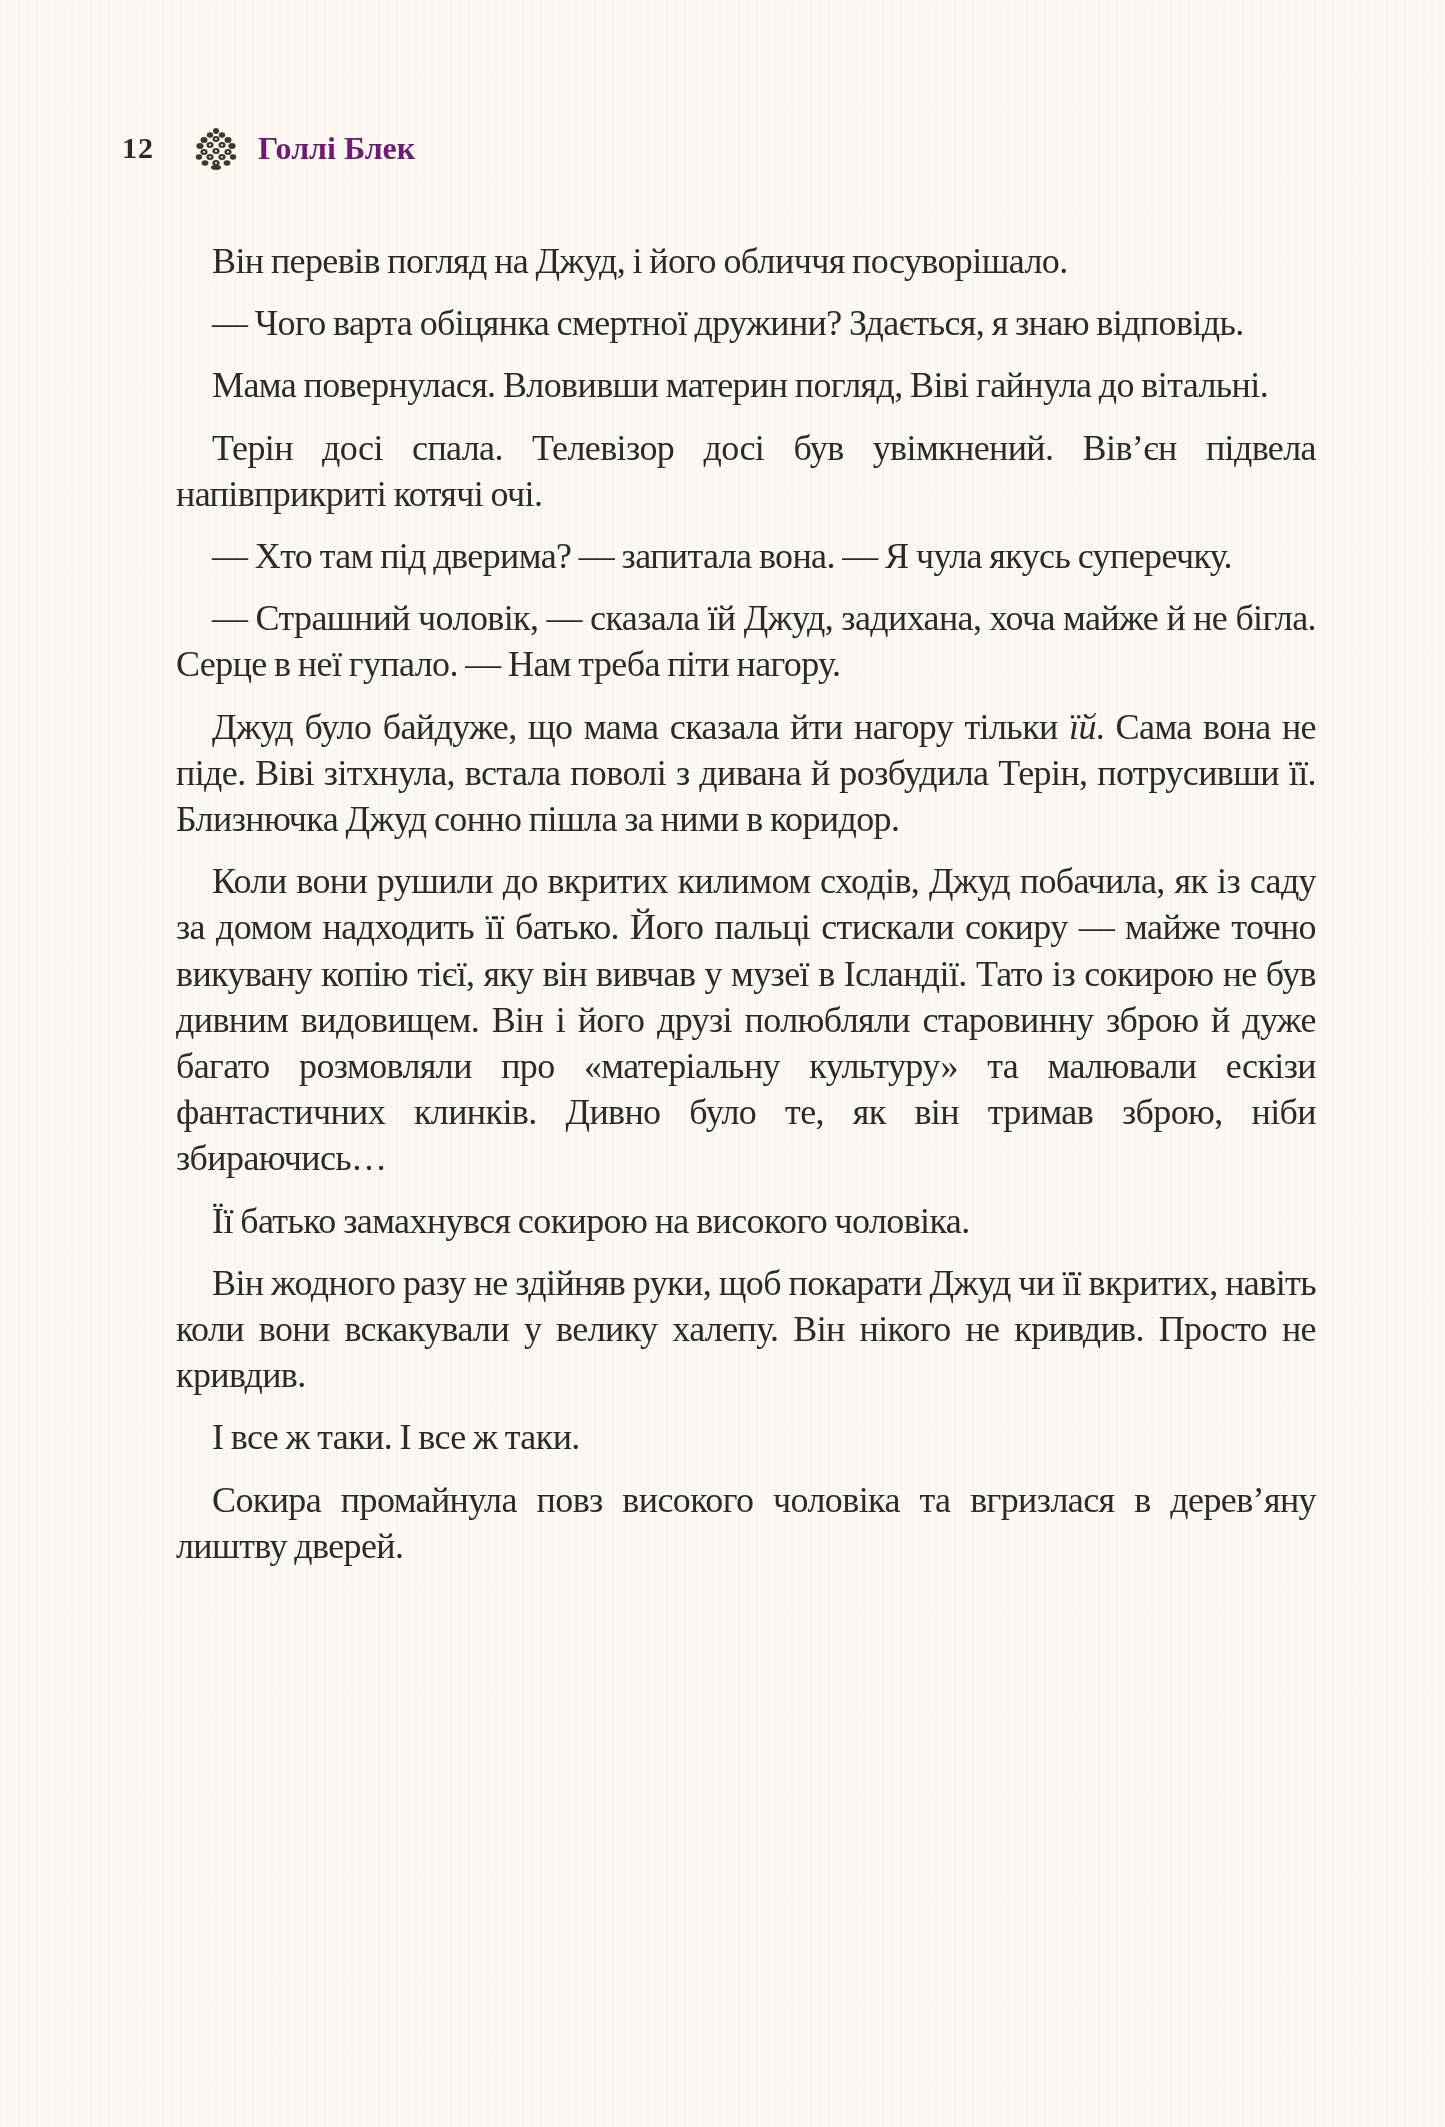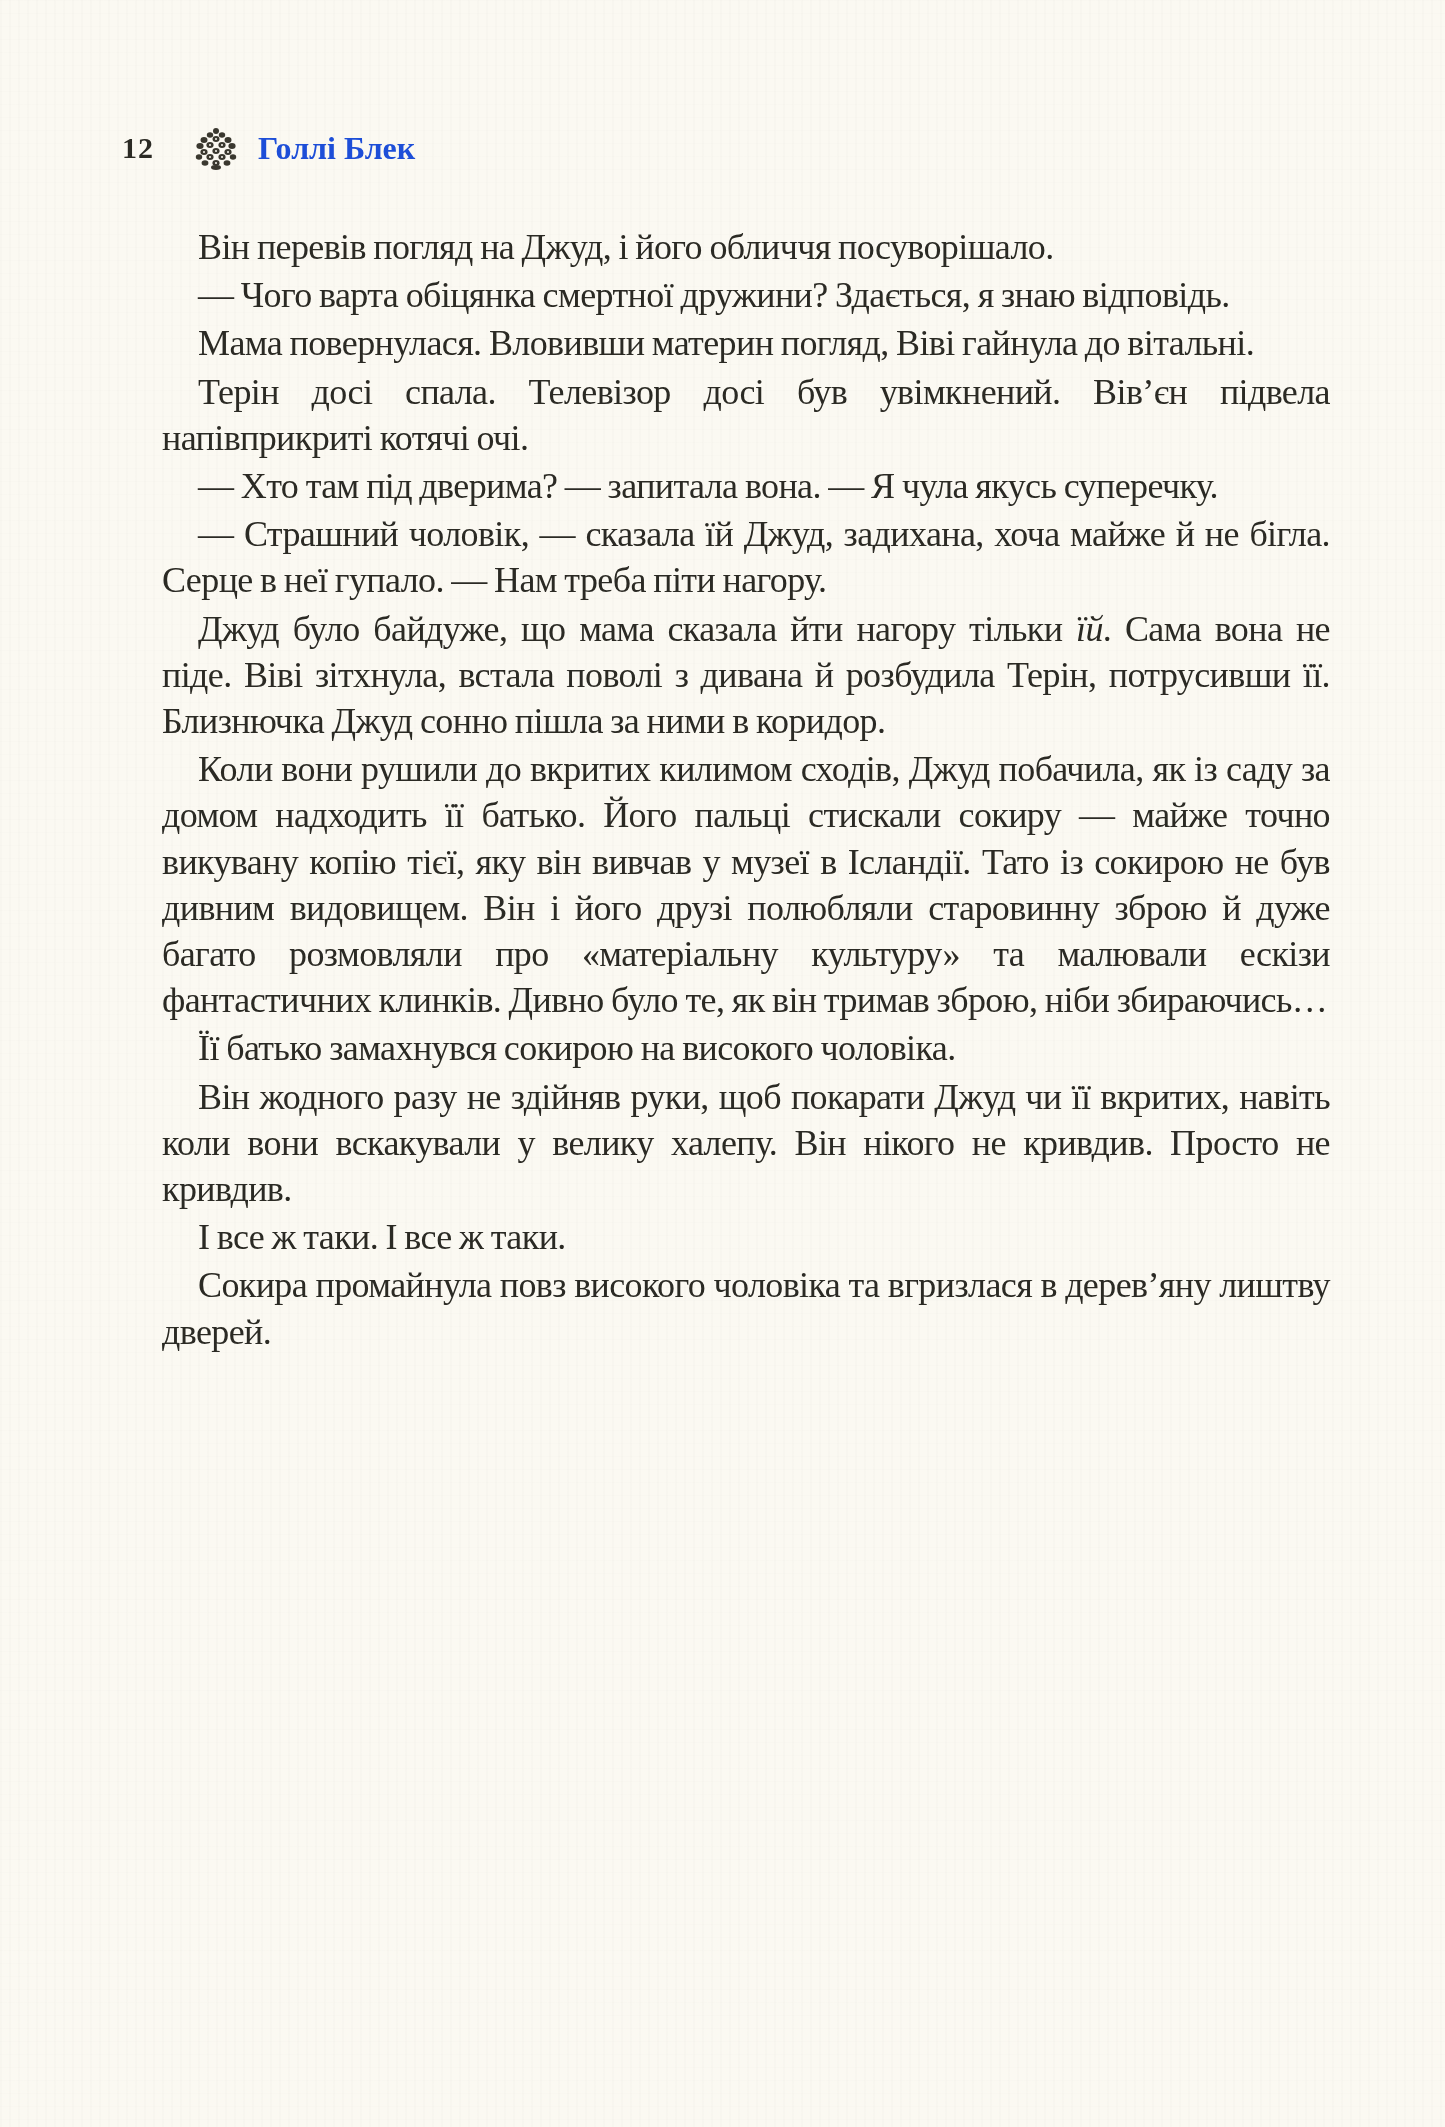--- a/index.html
+++ b/index.html
@@ -27,34 +27,34 @@
     width: 70px;
   }
   .pinecone {
     width: 48px;
     height: 44px;
     margin-right: 18px;
   }
   .running-title {
     font-size: 32px;
     font-weight: bold;
-    color: #1d4ed8;
+    color: #701a75;
   }
   .body-text {
     position: absolute;
     top: 222px;
     left: 160px;
     width: 1172px;
     font-size: 36px;
     line-height: 46.2px;
     text-align: justify;
     font-stretch: condensed;
   }
   .body-text p {
-    margin: 2px;
+    margin: 16px;
     text-indent: 36px;
     letter-spacing: -0.6px;
     word-spacing: -1px;
   }
   .body-text p .em { font-style: italic; }
   .paper-noise {
     position: absolute; inset: 0;
     pointer-events: none;
     background:
       repeating-linear-gradient(90deg, rgba(0,0,0,0.012) 0 2px, transparent 2px 9px),

